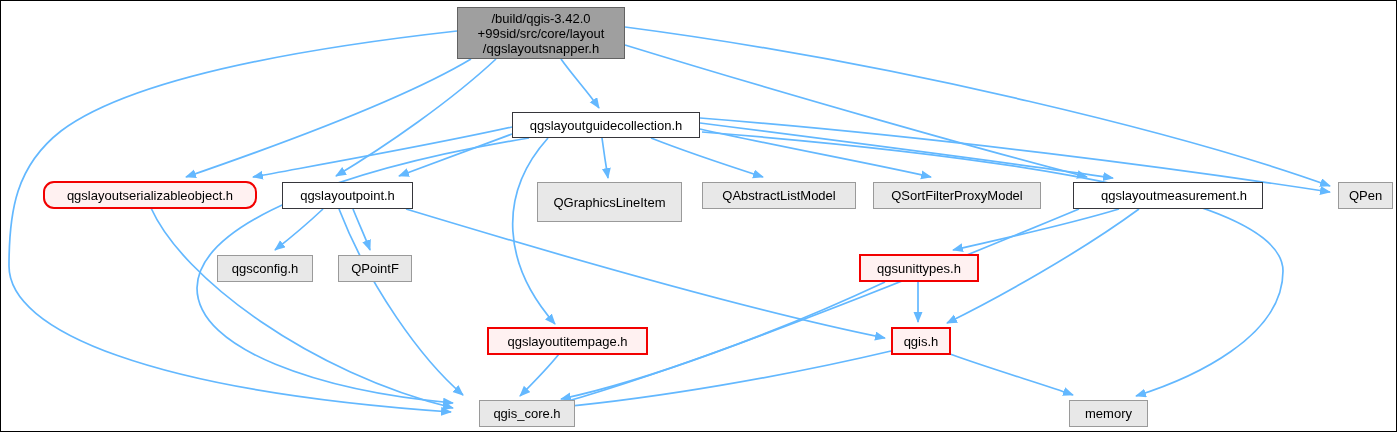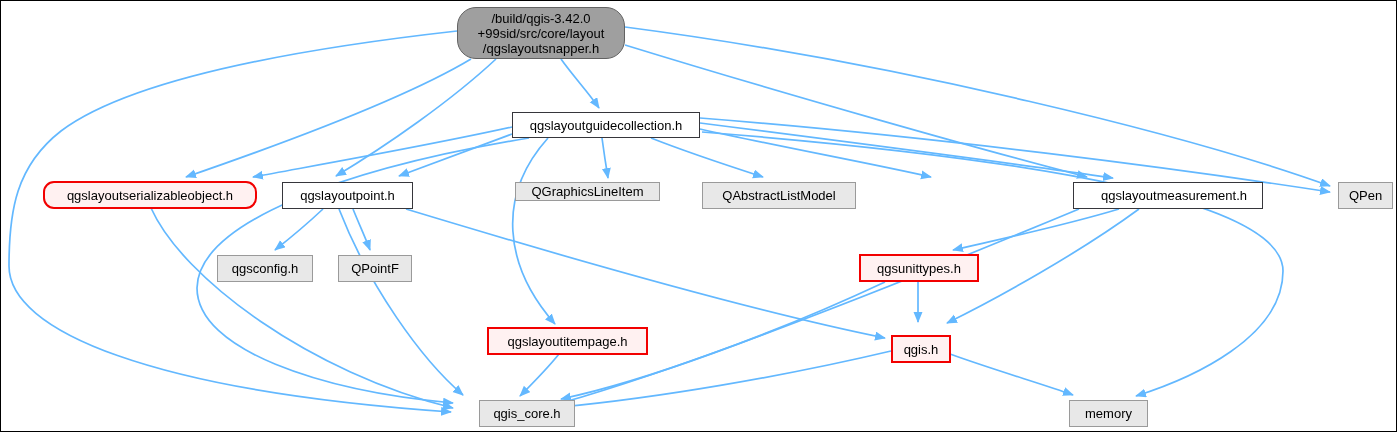--- a/index.html
+++ b/index.html
@@ -67,46 +67,49 @@
       <path class="edge" marker-end="url(#arrow)" d="M 1118,208 C 1058,226 995,239 952,249"></path>
       <path class="edge" marker-end="url(#arrow)" d="M 1138,208 C 1078,252 995,298 946,322"></path>
       <path class="edge" marker-end="url(#arrow)" d="M 1078,208 C 900,282 690,365 560,402"></path>
       <path class="edge" marker-end="url(#arrow)" d="M 917,281 C 917,295 917,310 917,321"></path>
       <path class="edge" marker-end="url(#arrow)" d="M 884,281 C 775,332 645,380 560,398"></path>
       <path class="edge" marker-end="url(#arrow)" d="M 890,350 C 780,376 655,397 560,406"></path>
       <path class="edge" marker-end="url(#arrow)" d="M 949,353 C 996,370 1042,383 1072,394"></path>
     </g>
   </svg>
 
-  <div class="node node-main" style="left:456px;top:6px;width:168px;height:52px;border-radius:19px;">
+  <div class="node node-main" style="left:456px;top:6px;width:168px;height:52px;">
     <span>/build/qgis-3.42.0</span>
     <span>+99sid/src/core/layout</span>
     <span>/qgslayoutsnapper.h</span>
   </div>
 
   <div class="node node-doc" style="left:511px;top:111px;width:188px;height:26px;">
     <span>qgslayoutguidecollection.h</span>
   </div>
 
   <div class="node node-trunc" style="left:42px;top:180px;width:214px;height:28px;border-radius:11px;">
     <span>qgslayoutserializableobject.h</span>
   </div>
 
   <div class="node node-doc" style="left:281px;top:181px;width:131px;height:27px;">
     <span>qgslayoutpoint.h</span>
   </div>
 
-  <div class="node node-ext" style="left:514px;top:181px;width:145px;height:19px;">
+  <div class="node node-ext" style="left:536px;top:181px;width:145px;height:40px;">
     <span>QGraphicsLineItem</span>
   </div>
 
   <div class="node node-ext" style="left:701px;top:181px;width:154px;height:27px;">
     <span>QAbstractListModel</span>
   </div>
 
+  <div class="node node-ext" style="left:872px;top:181px;width:168px;height:27px;">
+    <span>QSortFilterProxyModel</span>
+  </div>
 
   <div class="node node-doc" style="left:1072px;top:181px;width:190px;height:27px;padding-left:12px;">
     <span>qgslayoutmeasurement.h</span>
   </div>
 
   <div class="node node-ext" style="left:1337px;top:181px;width:55px;height:27px;">
     <span>QPen</span>
   </div>
 
   <div class="node node-ext" style="left:216px;top:254px;width:96px;height:27px;">
@@ -118,21 +121,21 @@
   </div>
 
   <div class="node node-trunc" style="left:858px;top:253px;width:120px;height:28px;">
     <span>qgsunittypes.h</span>
   </div>
 
   <div class="node node-trunc" style="left:486px;top:326px;width:161px;height:28px;align-items:center;">
     <span>qgslayoutitempage.h</span>
   </div>
 
-  <div class="node node-trunc" style="left:890px;top:326px;width:60px;height:28px;margin-top:8px;">
+  <div class="node node-trunc" style="left:890px;top:326px;width:60px;height:28px;">
     <span>qgis.h</span>
   </div>
 
   <div class="node node-ext" style="left:478px;top:399px;width:96px;height:27px;">
     <span>qgis_core.h</span>
   </div>
 
   <div class="node node-ext" style="left:1068px;top:399px;width:79px;height:27px;">
     <span>memory</span>
   </div>

